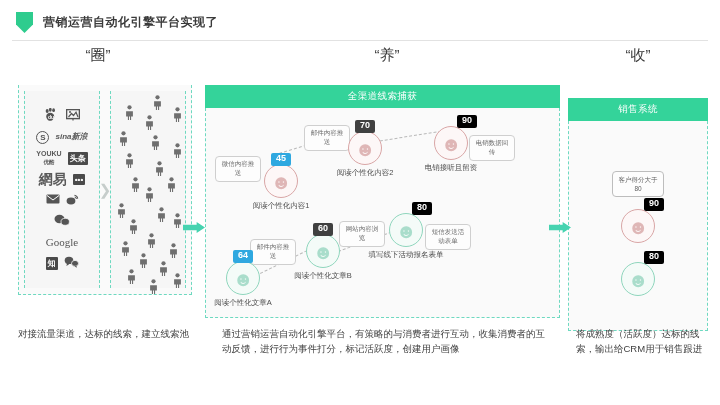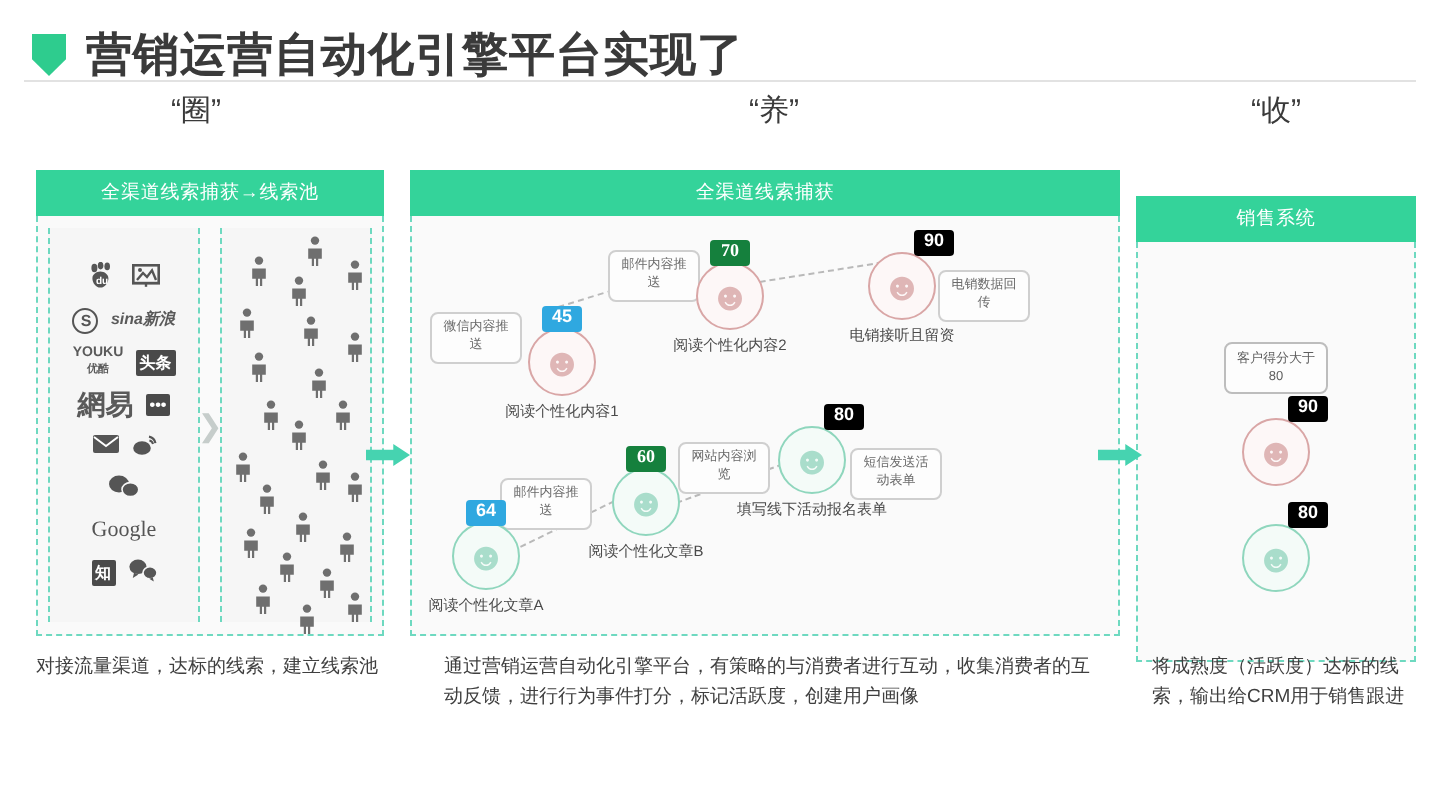--- a/index.html
+++ b/index.html
@@ -16,21 +16,21 @@
   .title-row {
     position: absolute; left: 16px; top: 12px;
     display: flex; align-items: center; gap: 10px;
   }
   .shield {
     width: 17px; height: 21px;
     background: #2ecc8e;
     clip-path: polygon(0% 0%, 100% 0%, 100% 60%, 50% 100%, 0% 60%);
   }
   .title-text {
-    font-size: 23px; font-weight: bold; color: #3a3a3a;
+    font-size: 12px; font-weight: bold; color: #3a3a3a;
     letter-spacing: .5px;
     text-align: center;
   }
   .title-underline {
     position: absolute; left: 12px; top: 40px;
     width: 696px; height: 1px; background: #e2e2e2;
   }
 
   
   .stage-cap {
@@ -128,21 +128,21 @@
   .avatar.green .face { color: #a9ddcb; }
 
   .score {
     position: absolute; left: 50%; top: -11px; transform: translateX(-50%);
     min-width: 20px; padding: 1px 3px 2px;
     font-size: 9px; font-weight: bold; color: #fff;
     text-align: center; border-radius: 2px; line-height: 1.1;
     z-index: 3;
   }
   .score.blue   { background: #2fa8e0; }
-  .score.yellow { background: #15803d; font-family: Liberation Serif, serif; }
+  .score.yellow { background: #404040; }
   .score.red    { background: #000000; margin-left: 16px; }
 
   .node-label {
     position: absolute; left: 50%; transform: translateX(-50%);
     top: 37px; width: 92px; text-align: center;
     font-size: 7.5px; color: #4a4a4a; line-height: 1.35;
   }
 
   .tag {
     position: absolute;
@@ -181,21 +181,20 @@
   <div class="shield"></div>
   <div class="title-text">营销运营自动化引擎平台实现了</div>
 </div>
 <div class="title-underline"></div>
 
 <div class="stage-cap" id="cap-quan">“圈”</div>
 <div class="stage-cap" id="cap-yang">“养”</div>
 <div class="stage-cap" id="cap-shou">“收”</div>
 
 <div class="panel" id="panel-left">
-  <div class="panel-head">全渠道线索捕获→线索池</div>
   <div class="panel-body">
 
     <div class="sub-col">
       <div class="logo-grid">
         <div class="logo-line">
           <span class="lg">
             <svg width="15" height="14" viewBox="0 0 15 14">
                 <g fill="#555">
               <ellipse cx="2.2" cy="3" rx="1.5" ry="2.1"></ellipse>
                   <ellipse cx="5.3" cy="1.8" rx="1.4" ry="1.9"></ellipse>

